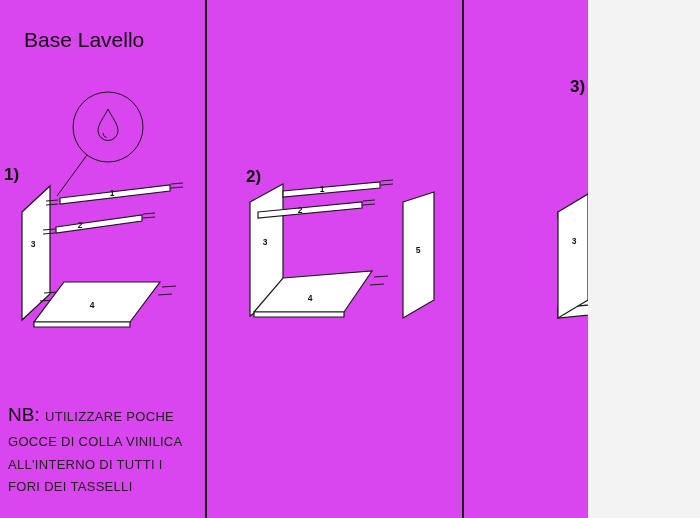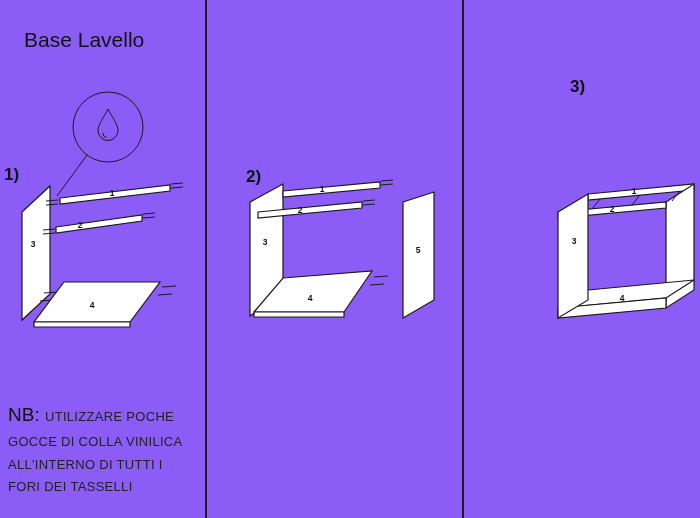--- a/index.html
+++ b/index.html
@@ -1,17 +1,17 @@
 <!DOCTYPE html>
 <html><head>
 <meta charset="utf-8">
 <style>
   html,body { margin:0; padding:0; background:#f3f3f3; }
   #screen {
-    width:700px; height:518px; background:#8b5cf6; position:relative;
+    width:588px; height:518px; background:#d946ef; position:relative;
     font-family:"Liberation Sans", sans-serif; overflow:hidden;
   }
   svg { display:block; }
   .shape  { fill:#ffffff; stroke:#1a1a1a; stroke-width:1.2; }
   .thin   { stroke:#1a1a1a; stroke-width:1; fill:none; }
   .hatch  { stroke:#1a1a1a; stroke-width:1; }
   .divider{ stroke:#1c1c1c; stroke-width:2; }
   .title  { font:400 21px "Liberation Sans", sans-serif; fill:#111; }
   .steplabel { font:bold 17px "Liberation Sans", sans-serif; fill:#111; }
   .partnum { font:bold 8.5px "Liberation Sans", sans-serif; fill:#111; text-anchor:middle; }

